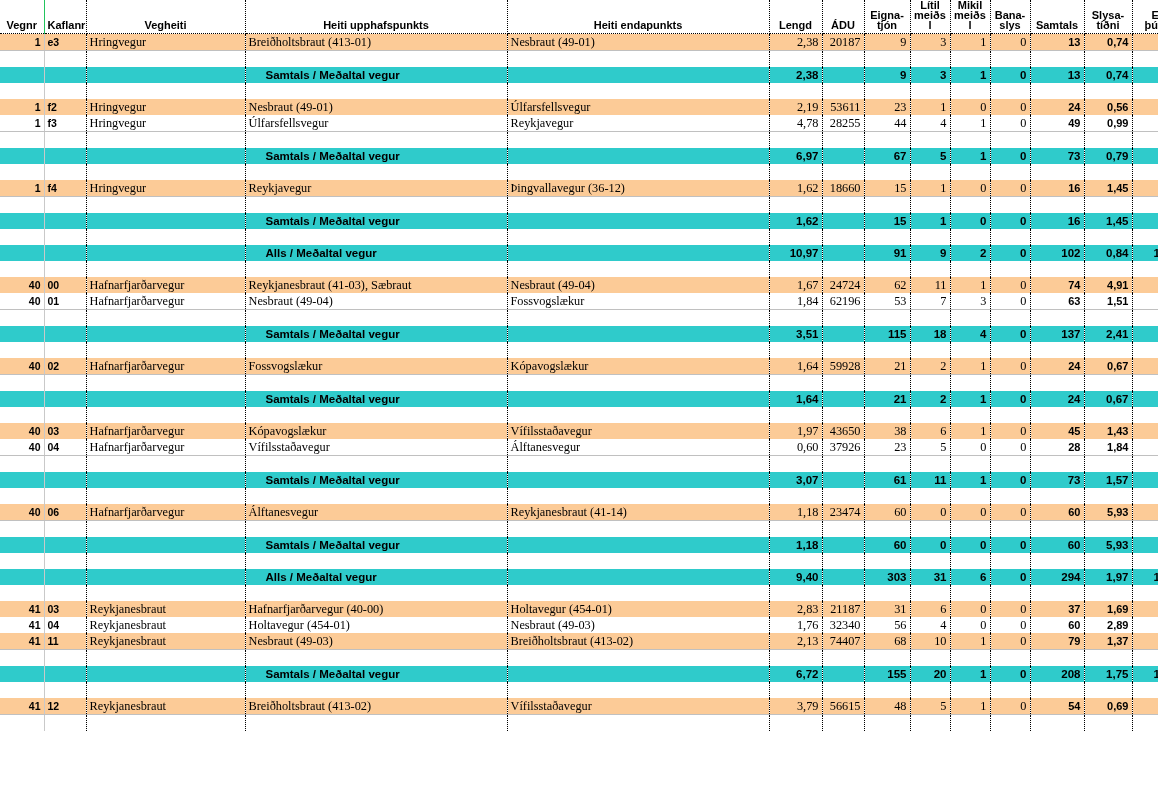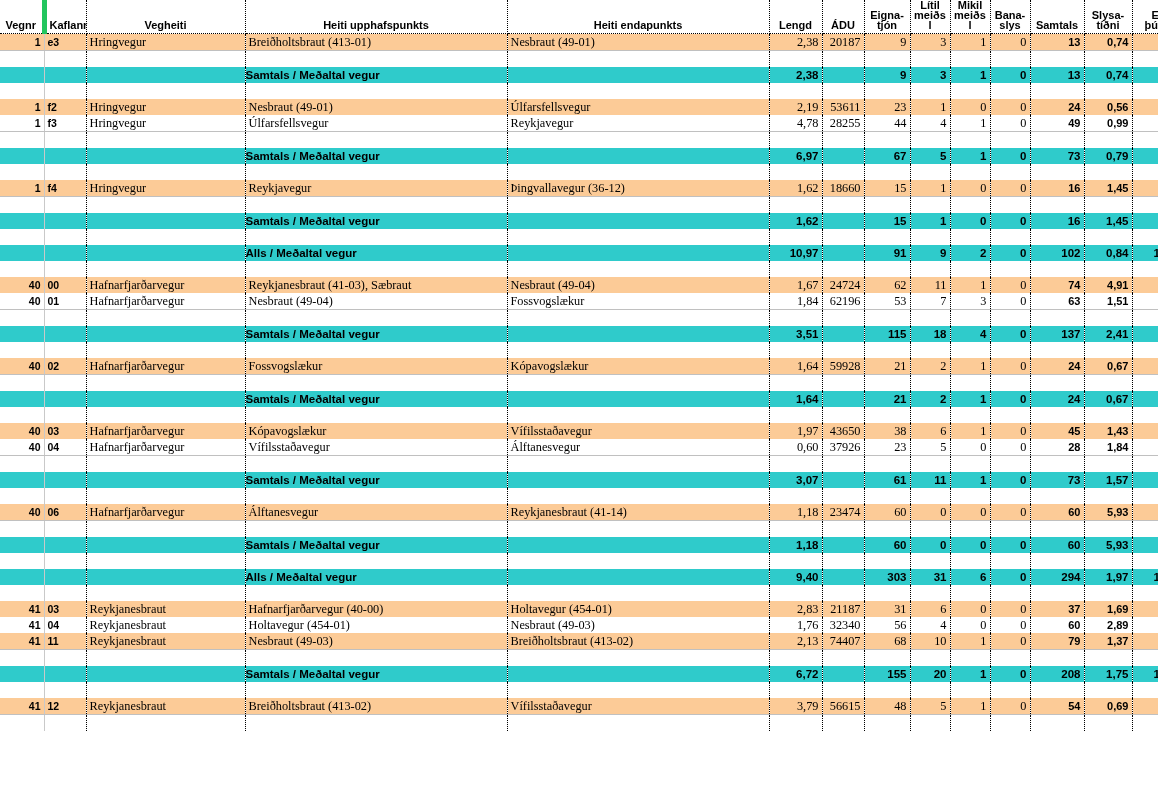--- a/index.html
+++ b/index.html
@@ -46,21 +46,21 @@
     text-align: center;
     vertical-align: bottom;
     padding: 0 3px 2px 3px;
     background: #ffffff;
     line-height: 1.02;
     white-space: normal;
     border-right: 1px dotted #000000;
     border-bottom: 1px dotted #000000;
   }
   thead th.no-right { border-right: none; }
-  thead th.thin-right { border-right: 5px solid #22c55e; }
+  thead th.thin-right { border-right: 1px solid #22c55e; }
   thead tr { height: 26px; }
   thead th .hdr-inner {
     display: block;
     margin-bottom: -1px;
   }
   thead th.clip {
     vertical-align: bottom;
     overflow: hidden;
   }
 
@@ -91,21 +91,21 @@
   td.ctr  { }
   td.txt  { text-align: left; }
   td.b    { font-weight: bold; }
 
   
   tbody tr.r-sum td {
     font-family: "Liberation Sans", sans-serif;
     font-size: 11.5px;
     font-weight: bold;
   }
-  tbody tr.r-sum td.txt { padding-left: 0; margin-left: 36px; }
+  tbody tr.r-sum td.txt { padding-left: 20px; margin-left: 36px; }
 
   
   tbody tr.r-data td.b, tbody tr.r-alt td.b {
     font-family: "Liberation Sans", sans-serif;
     font-size: 11px;
     font-weight: bold;
   }
   tbody tr.r-data td.vid, tbody tr.r-alt td.vid {
     font-family: "Liberation Serif", serif;
     font-size: 12.3px;

